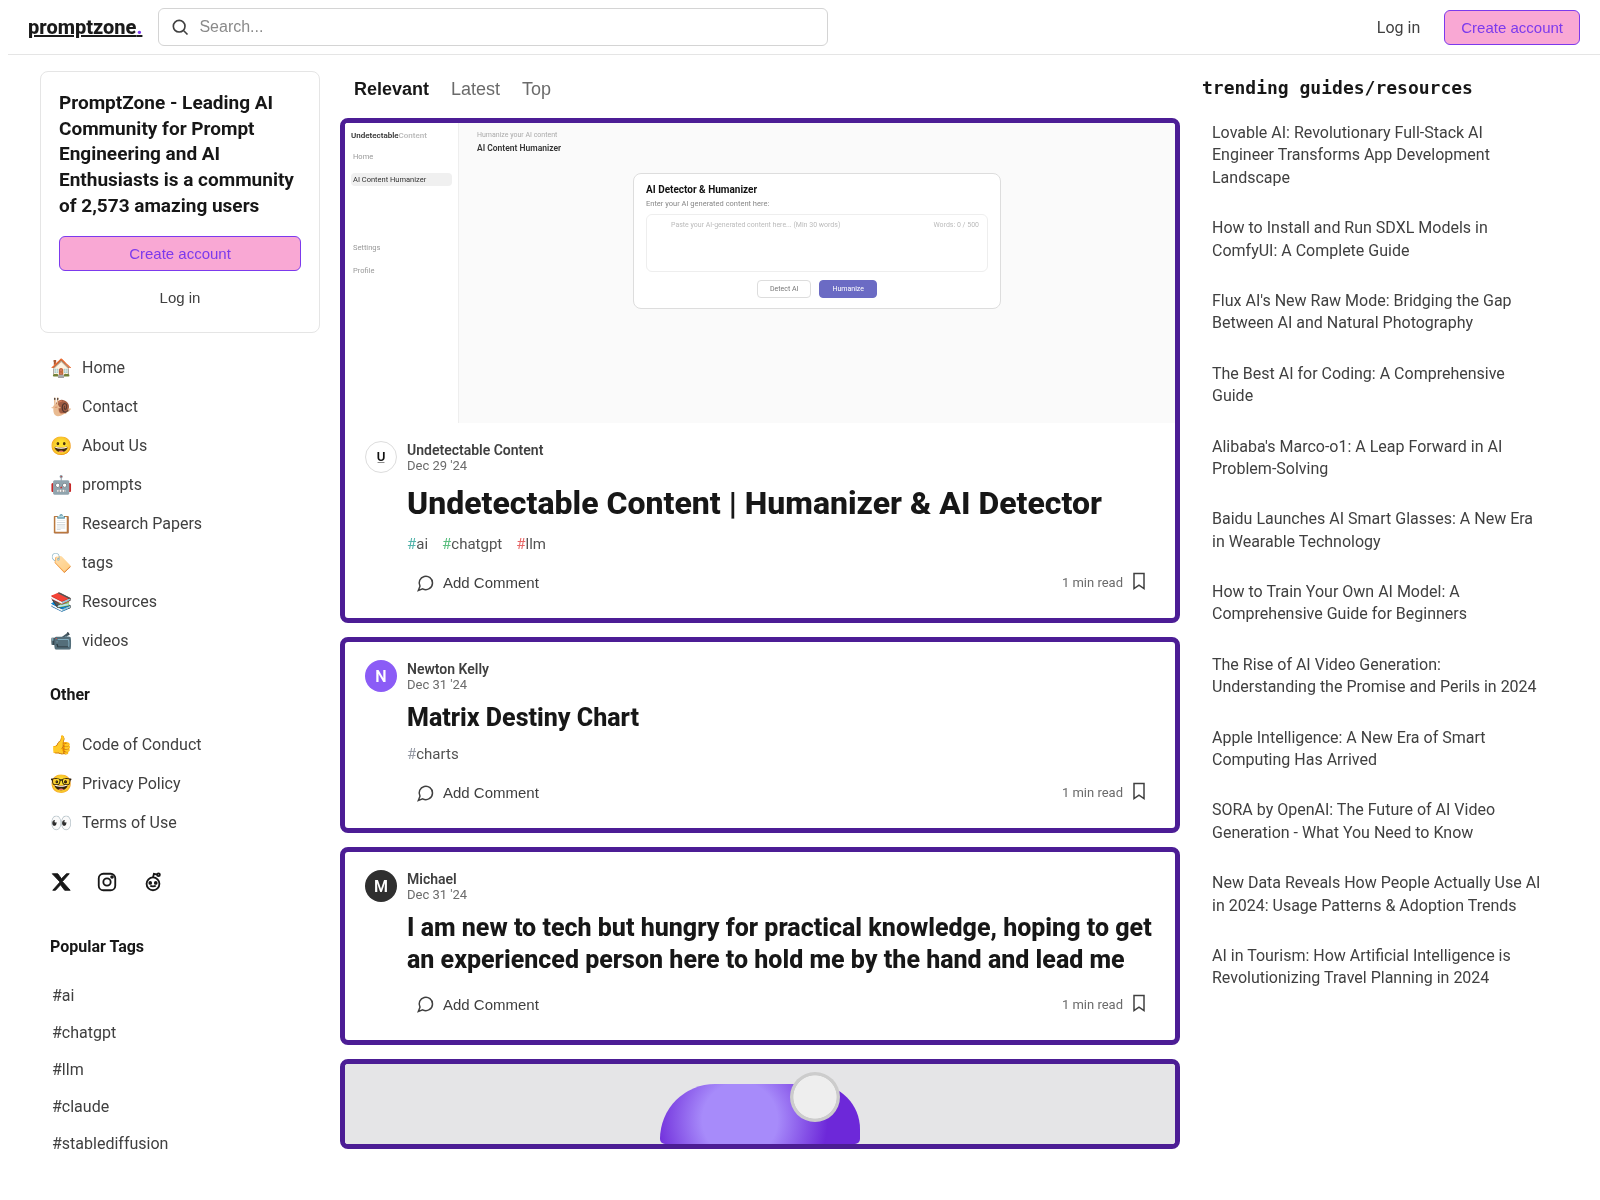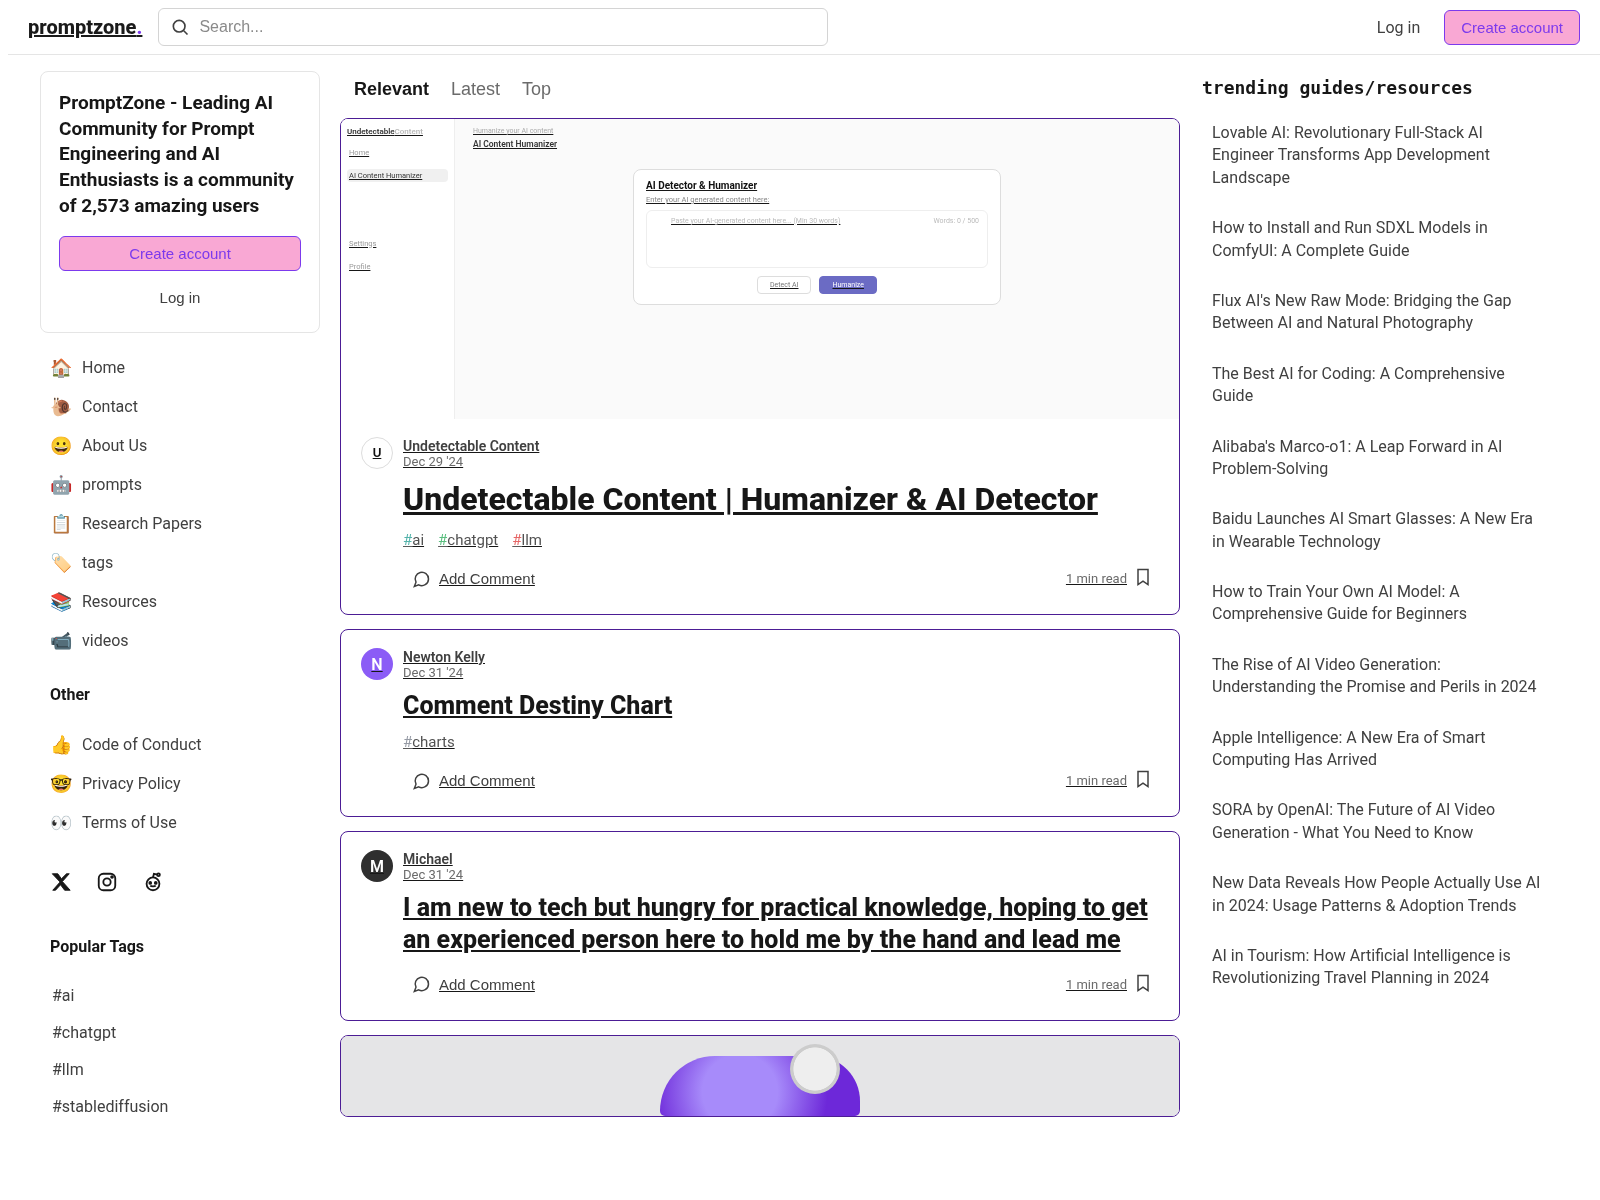--- a/index.html
+++ b/index.html
@@ -123,25 +123,24 @@
   font-size: 18px;
   color: #6b6b6b;
   background: none; border: none;
   cursor: pointer;
   padding: 4px 2px;
 }
 .tab.active { font-weight: 700; color: #171717; }
 
 .post-card {
   background: #fff;
-  border: 1px solid #4c1d95;
+  border: 5px solid #4c1d95;
   border-radius: 8px;
   overflow: hidden;
   margin-bottom: 14px;
-  text-decoration: underline;
 }
 .post-cover {
   width: 100%;
   height: 300px;
   background: #f8f8f8;
   display:flex;
   border-bottom: none;
 }
 .cover-inner {
   width: 100%; height: 100%;
@@ -392,20 +391,23 @@
     <div class="section-heading">Popular Tags</div>
     <ul class="taglist">
       <li>
           <a href="#">#ai</a>
         </li>
       <li>
           <a href="#">#chatgpt</a>
         </li>
       <li>
           <a href="#">#llm</a>
+        </li>
+      <li>
+          <a href="#">#claude</a>
         </li>
       <li>
           <a href="#">#stablediffusion</a>
         </li>
     </ul>
   </aside>
 
   <main class="maincol">
     <nav class="tabs">
       <button class="tab active">Relevant</button>
@@ -476,21 +478,21 @@
 
     <article class="post-card">
       <div class="post-body">
         <div class="post-meta">
           <div class="avatar purple">N</div>
           <div class="meta-col">
             <div class="author">Newton Kelly</div>
             <div class="date">Dec 31 '24</div>
           </div>
         </div>
-        <h2 class="post-title" style="font-size:25px;">Comment Destiny Chart</h2>
+        <h2 class="post-title" style="font-size:25px;">Matrix Destiny Chart</h2>
         <div class="post-tags">
           <a href="#"><span class="hash hash-gray">#</span><span class="tag-text">charts</span></a>
         </div>
         <div class="post-footer">
           <button class="comment-btn">
             <svg viewBox="0 0 24 24" stroke-width="1.8">
                 <path d="M21 12a8 8 0 0 1-11.8 7L4 21l2-5.2A8 8 0 1 1 21 12z"></path>
               </svg>
             <span>Add Comment</span>
           </button>

